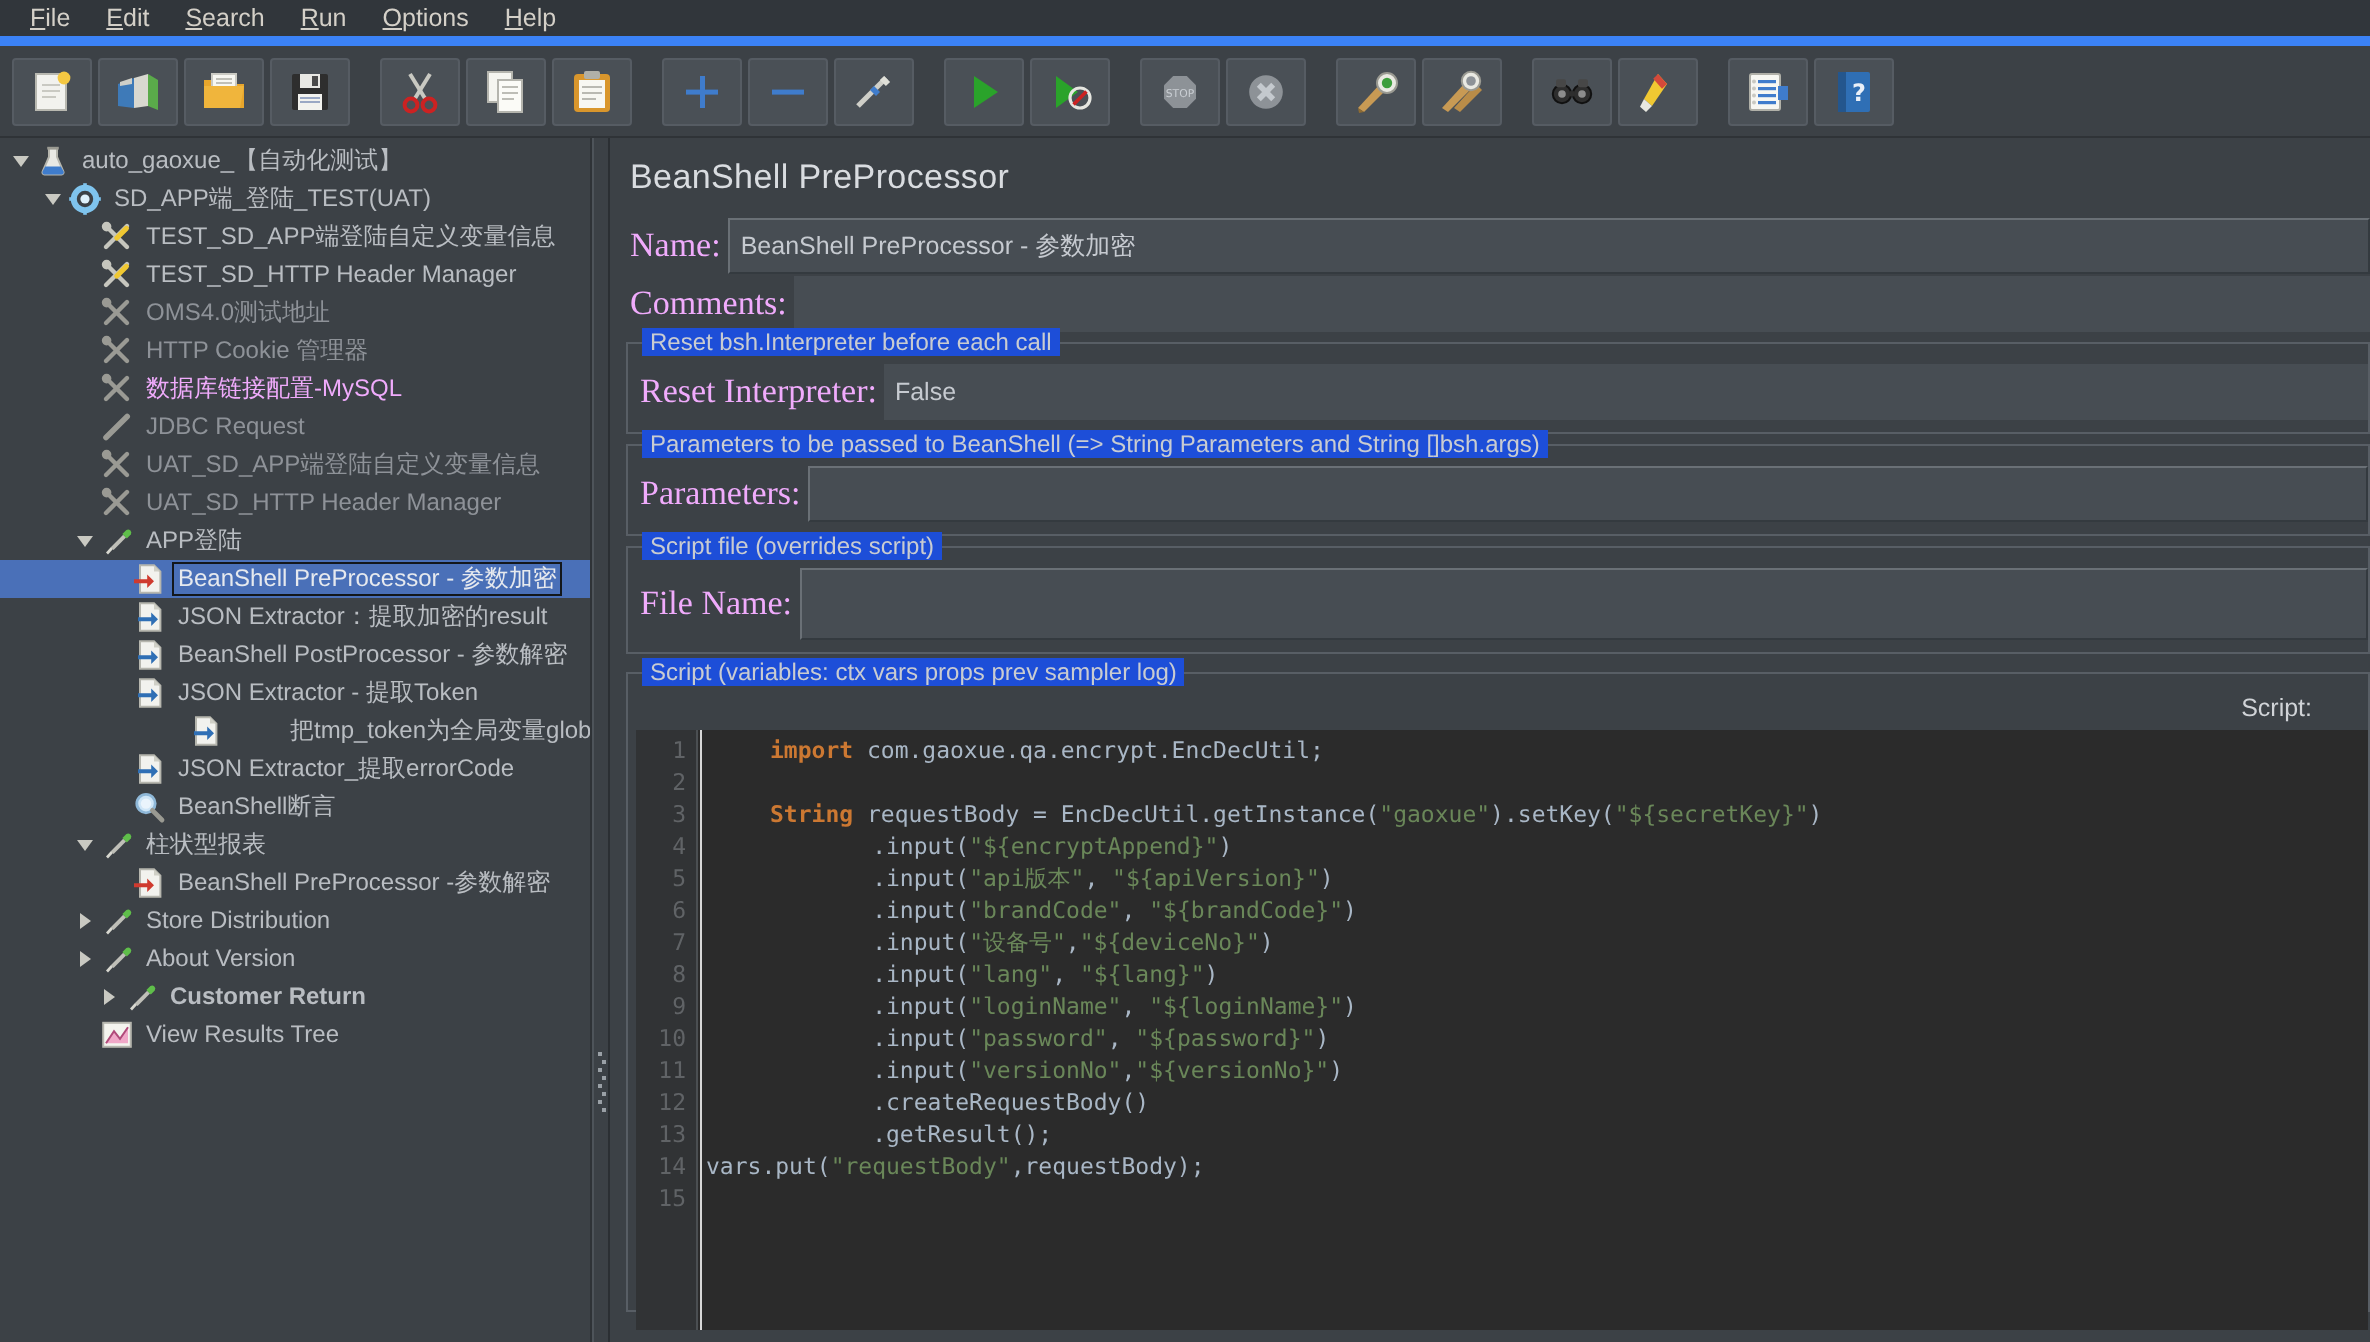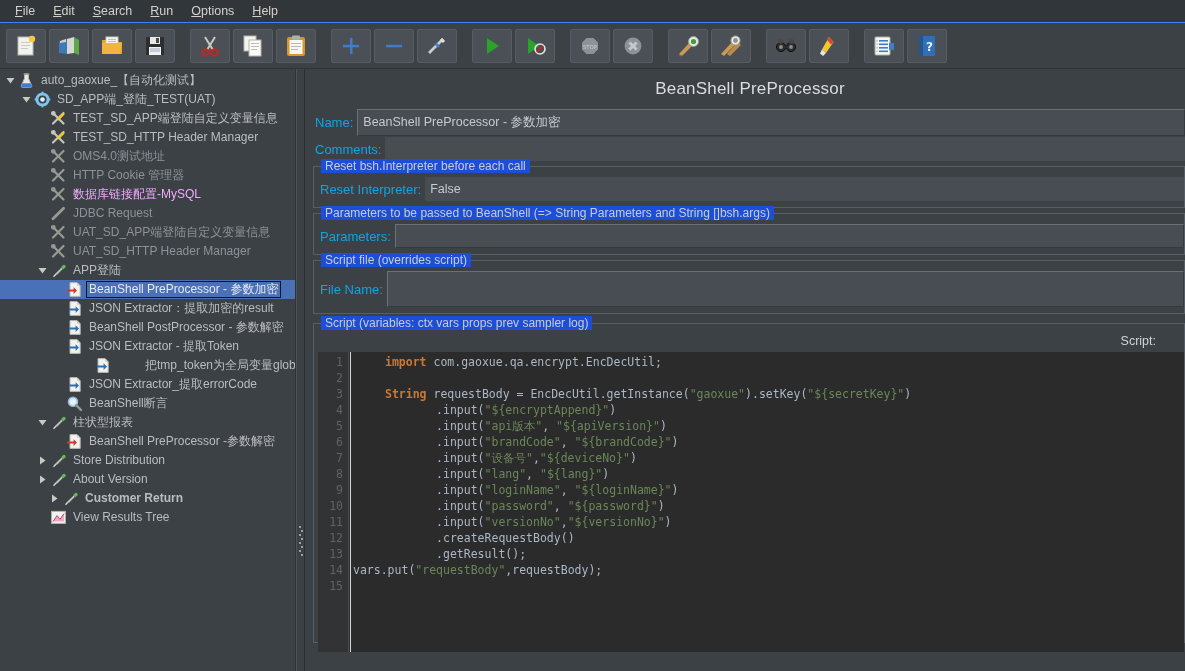--- a/index.html
+++ b/index.html
@@ -11,21 +11,21 @@
     font-family: "Liberation Sans", sans-serif;
   }
 
   
   #menubar {
     height: 23px;
     background: #31363b;
     display: flex;
     align-items: center;
     padding-left: 6px;
-    border-bottom: 1px solid #3b82f6;
+    border-bottom: 5px solid #3b82f6;
   }
   .menu-item {
     color: #d4d0c8;
     font-size: 12.5px;
     padding: 2px 9px 3px 9px;
     cursor: default;
     white-space: nowrap;
   }
   .menu-item .mn { text-decoration: underline; }
 
@@ -132,33 +132,32 @@
     background: #3c4146;
     overflow: hidden;
     position: relative;
     padding-left: 8px;
   }
   #panel-title {
     font-size: 17px;
     color: #d9dce0;
     padding: 10px 0 10px 2px;
     letter-spacing: .2px;
-    text-align: center;
   }
   .field-row {
     display: flex;
     align-items: stretch;
     margin-bottom: 1px;
   }
   .field-label {
-    color: #0ea5e9;
-    font-size: 13px;
+    color: #f0abfc;
+    font-size: 17px;
     padding: 4px 4px 4px 2px;
     white-space: nowrap;
-    display:flex; align-items:center;
+    display:flex; align-items:center;font-family:Liberation Serif, serif;
   }
   .field-input {
     flex: 1 1 auto;
     background: #474d53;
     border-top: 1px solid #6a7076;
     border-left: 1px solid #6a7076;
     border-right: 1px solid #343a3f;
     border-bottom: 1px solid #343a3f;
     color: #c6cad0;
     font-size: 12.5px;

